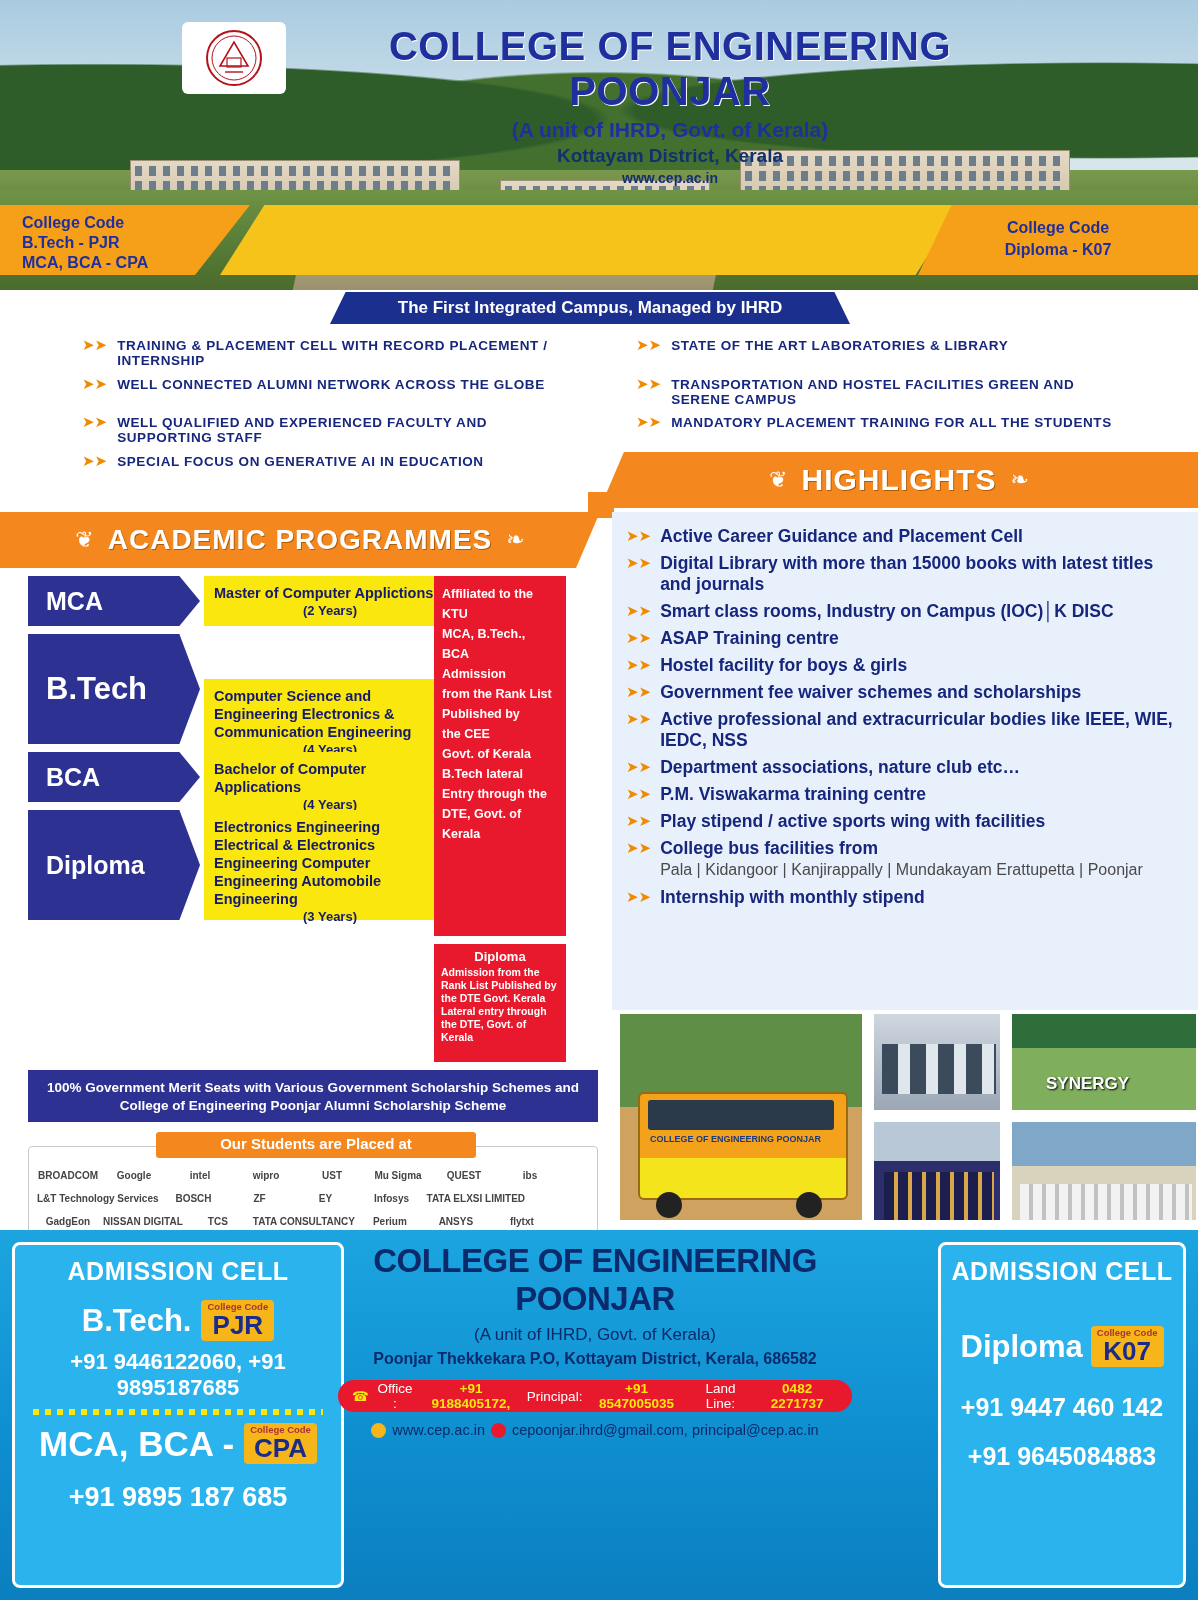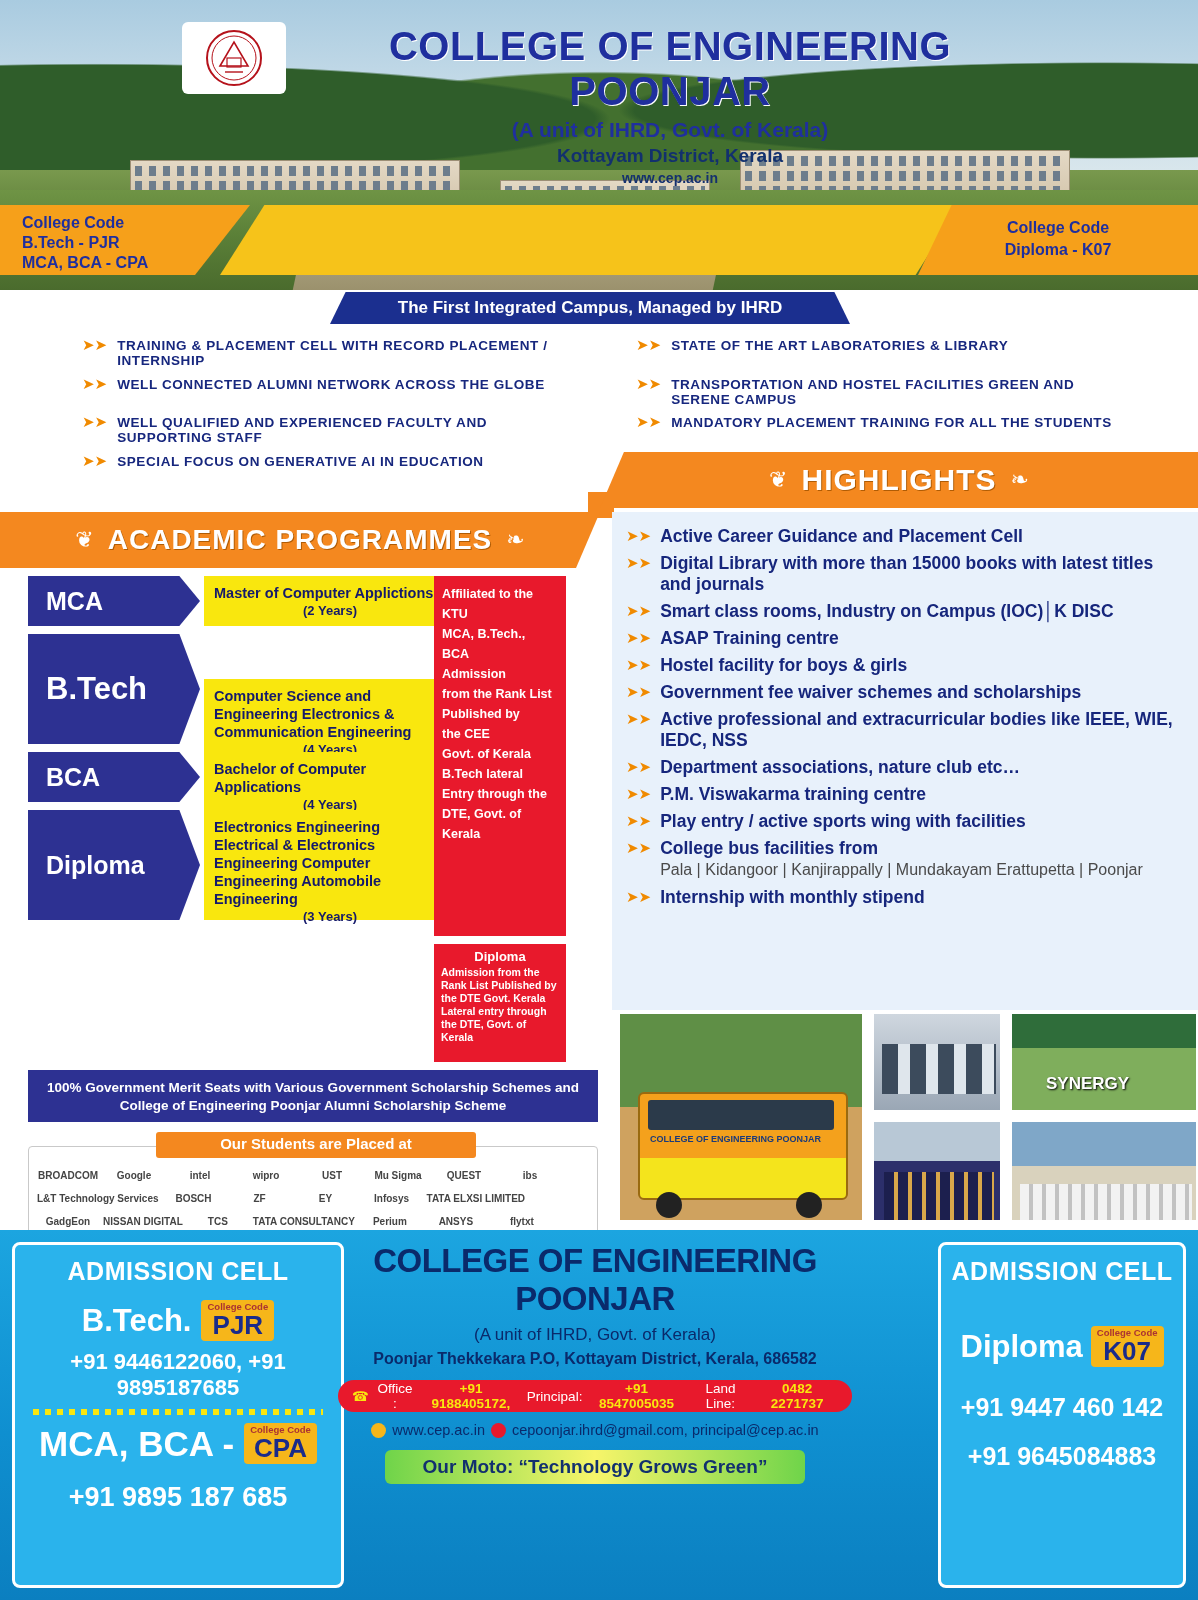--- a/index.html
+++ b/index.html
@@ -479,21 +479,21 @@
       <div class="hl-item">
         <span class="arrow">➤➤</span>
         <span class="txt">Department associations, nature club etc…</span>
       </div>
       <div class="hl-item">
         <span class="arrow">➤➤</span>
         <span class="txt">P.M. Viswakarma training centre</span>
       </div>
       <div class="hl-item">
         <span class="arrow">➤➤</span>
-        <span class="txt">Play entry / active sports wing with facilities</span>
+        <span class="txt">Play stipend / active sports wing with facilities</span>
       </div>
       <div class="hl-item">
         <span class="arrow">➤➤</span>
         <span>
           <span class="txt">College bus facilities from</span>
           <div class="bus-sub">Pala  |  Kidangoor   |  Kanjirappally   |   Mundakayam   Erattupetta   |   Poonjar</div>
         </span>
       </div>
       <div class="hl-item">
         <span class="arrow">➤➤</span>
@@ -559,21 +559,20 @@
       <b>+91 8547005035</b>
       <span>Land Line:</span>
       <b>0482 2271737</b>
     </div>
     <div class="web-line">
       <span class="ico-circle"></span>
       <span>www.cep.ac.in</span>
       <span class="ico-circle" style="background:#e8192c;"></span>
       <span>cepoonjar.ihrd@gmail.com, principal@cep.ac.in</span>
     </div>
-    <div class="moto">Our Moto: “Technology Grows Green”</div>
   </div>
 
   <div class="fcard fcard-r">
     <div class="adm-title">ADMISSION CELL</div>
     <div style="display:flex; align-items:center; justify-content:center; gap:8px; margin-top:40px;">
       <span style="color:#ffffff; font-size:31px; font-weight:bold;">Diploma</span>
       <span class="code-chip">
         <span class="cc-lbl">College Code</span>
         <span class="cc-val">K07</span>
       </span>

